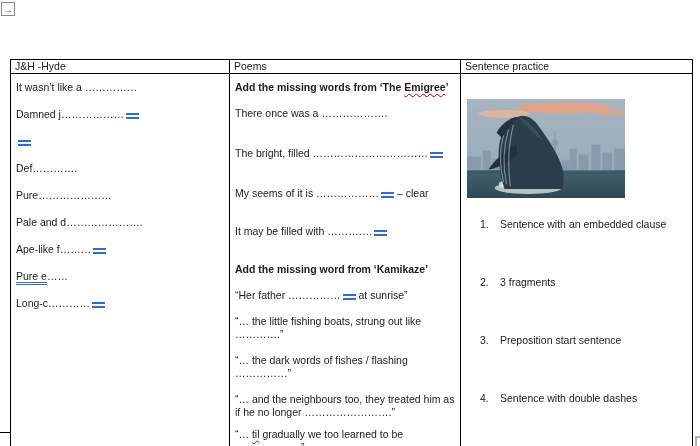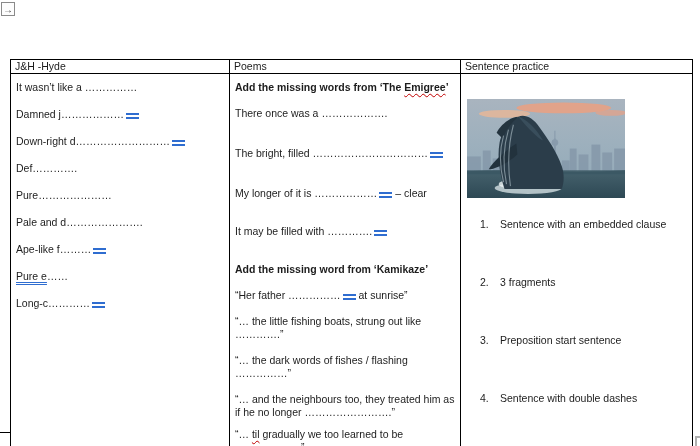--- a/index.html
+++ b/index.html
@@ -66,37 +66,37 @@
 
 <div class="bottom-rule"></div>
 
 <div class="tbl">
 
   <div class="col col1">
     <div class="hdr">J&amp;H -Hyde</div>
     <div class="cell">
       <div class="line"><span>It wasn’t like a ……………</span></div>
       <div class="line"><span>Damned j………………</span><span class="gmark"></span></div>
-      <div class="line"><span>Down-right d………………………</span><span class="gmark"></span></div>
+      <div class="line"><span class="gmark"></span></div>
       <div class="line"><span>Def………….</span></div>
       <div class="line"><span>Pure…………………</span></div>
       <div class="line"><span>Pale and d………………….</span></div>
       <div class="line"><span>Ape-like f………</span><span class="gmark"></span></div>
       <div class="line"><span class="dunder">Pure e</span><span>……</span></div>
       <div class="line"><span>Long-c…………</span><span class="gmark"></span></div>
     </div>
   </div>
 
   <div class="col col2">
     <div class="hdr">Poems</div>
     <div class="cell c2">
       <div class="line bold mb13"><span>Add the missing words from ‘The </span><span class="squig">Emigree</span><span>’</span></div>
       <div class="line mb27"><span>There once was a ……………….</span></div>
       <div class="line mb27"><span>The bright, filled ……………………………</span><span class="gmark"></span></div>
-      <div class="line mb25"><span>My longer of it is ………………</span><span class="gmark"></span><span> – clear</span></div>
+      <div class="line mb25"><span>My seems of it is ………………</span><span class="gmark"></span><span> – clear</span></div>
       <div class="line mb25"><span>It may be filled with ………….</span><span class="gmark"></span></div>
       <div class="line bold mb13"><span>Add the missing word from ‘Kamikaze’</span></div>
       <div class="line mb13"><span>“Her father ……………</span><span class="gmark"></span><span> at sunrise”</span></div>
       <div class="line mb13"><span>“… the little fishing boats, strung out like ………….”</span></div>
       <div class="line mb13"><span>“… the dark words of fishes / flashing ……………”</span></div>
       <div class="line mb9"><span>“… and the neighbours too, they treated him as if he no longer …………………….”</span></div>
       <div class="line"><span>“… </span><span class="squig">til</span><span> gradually we too learned to be ……………….”</span></div>
     </div>
   </div>
 

